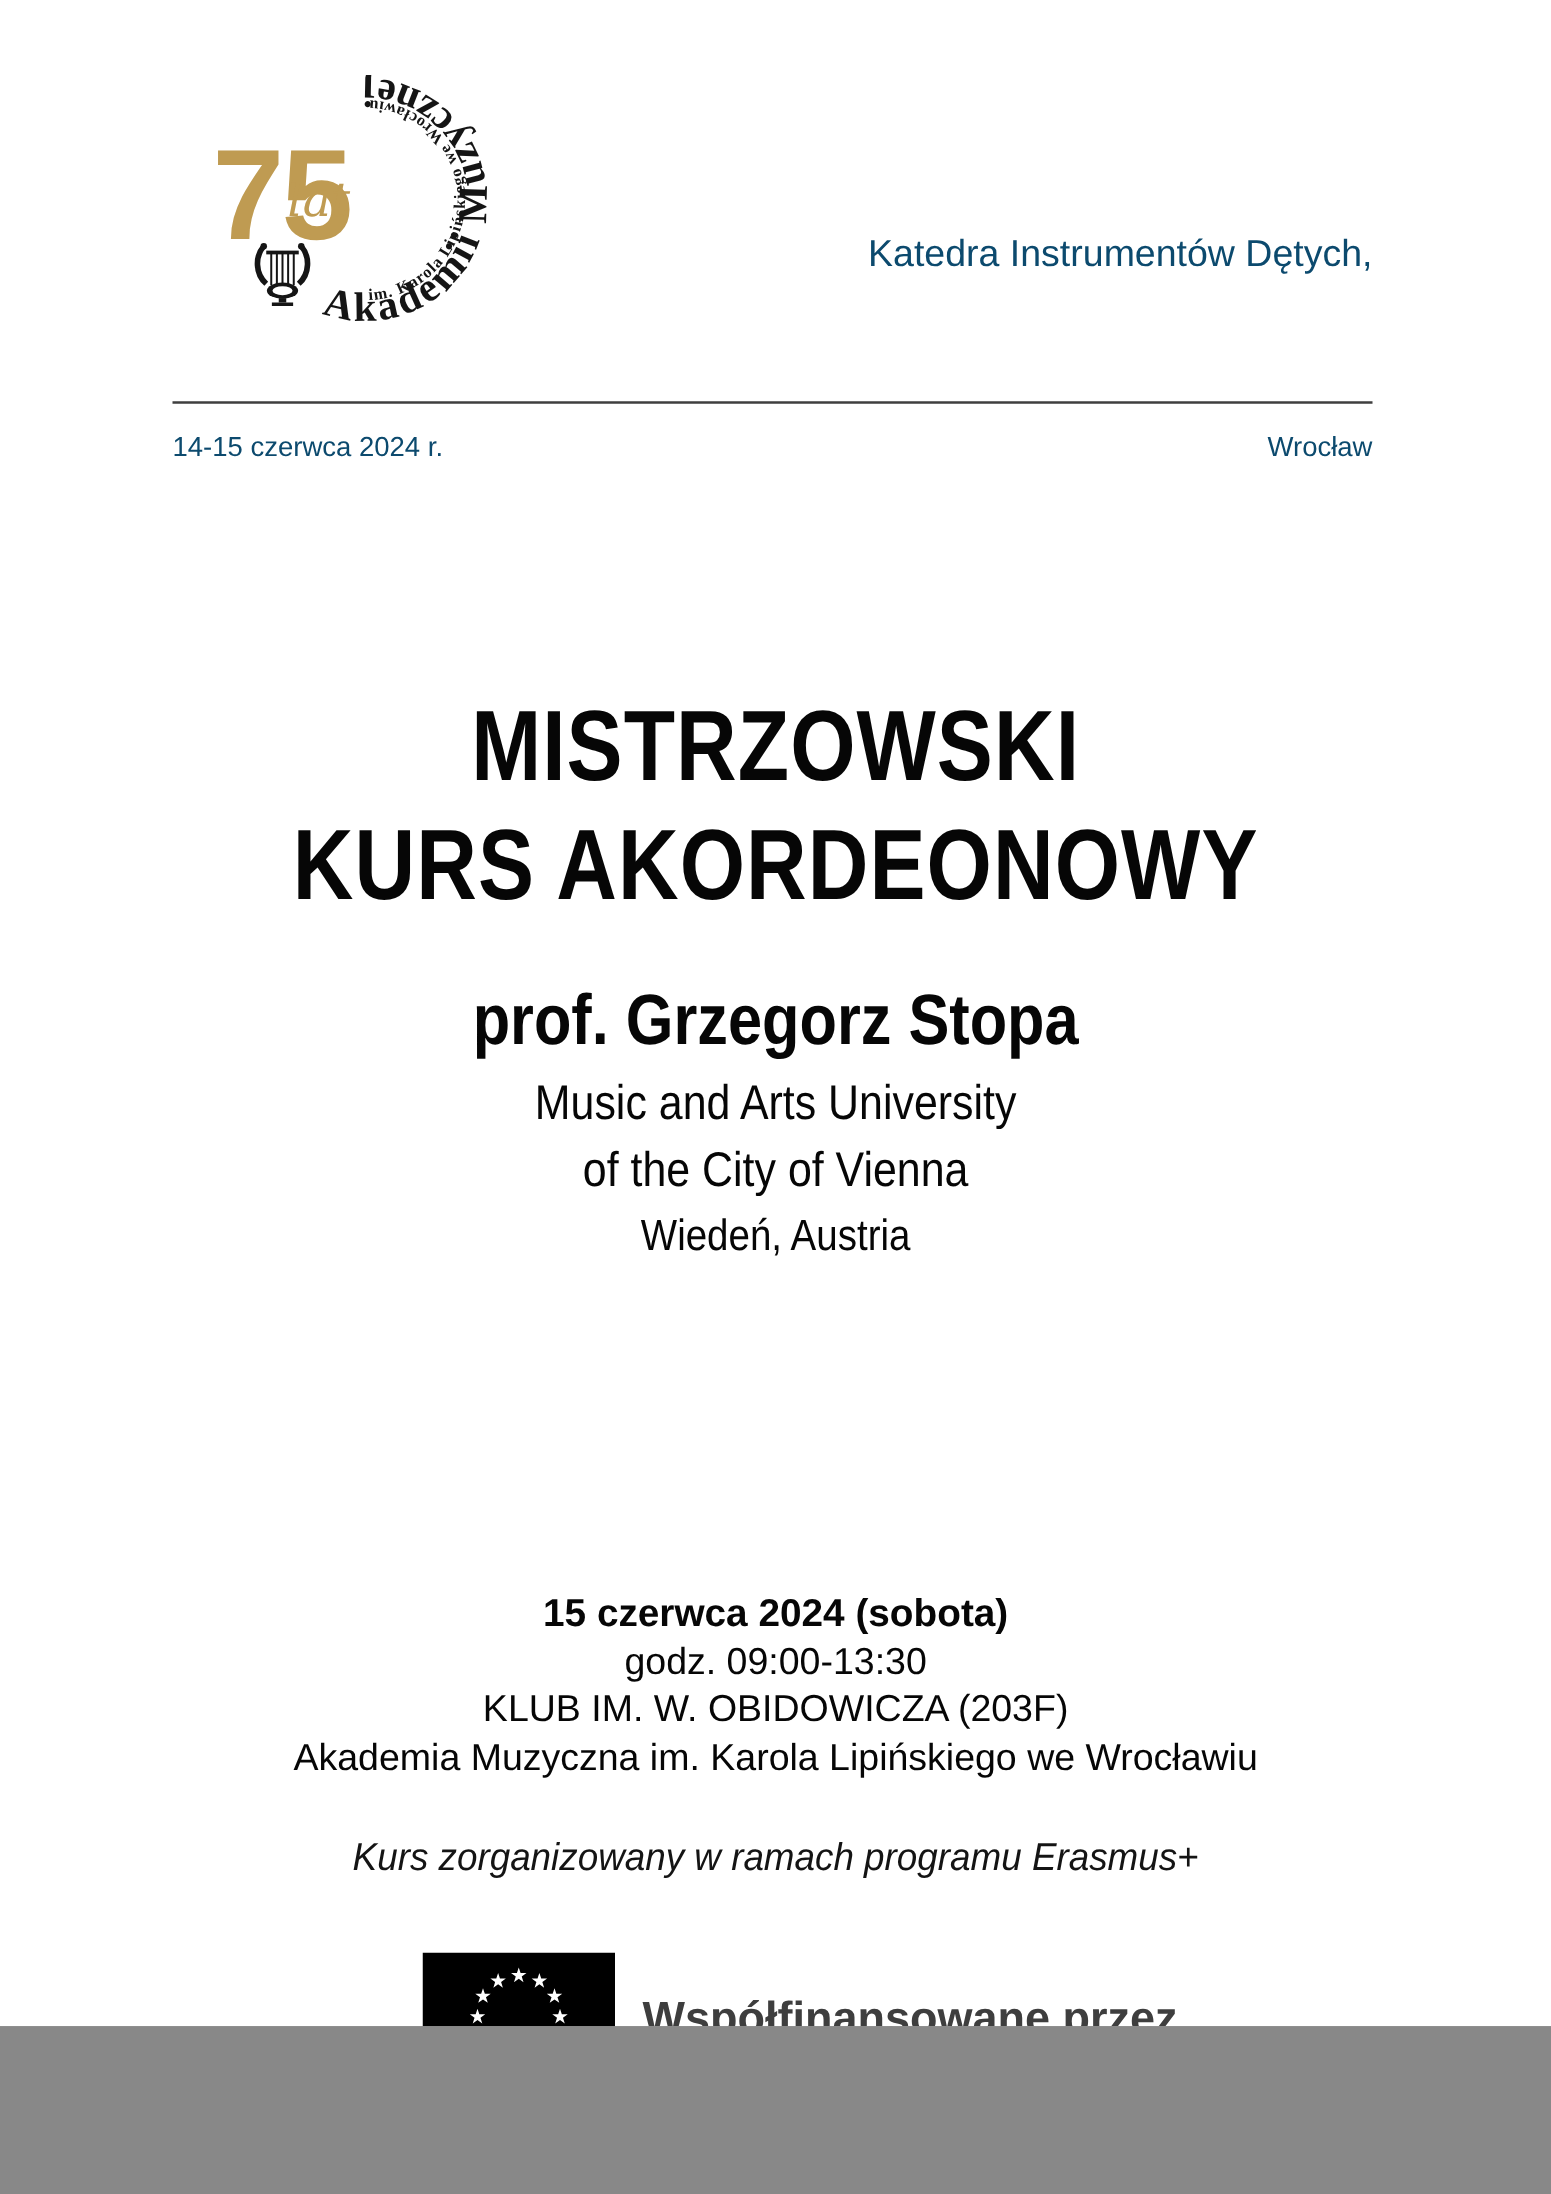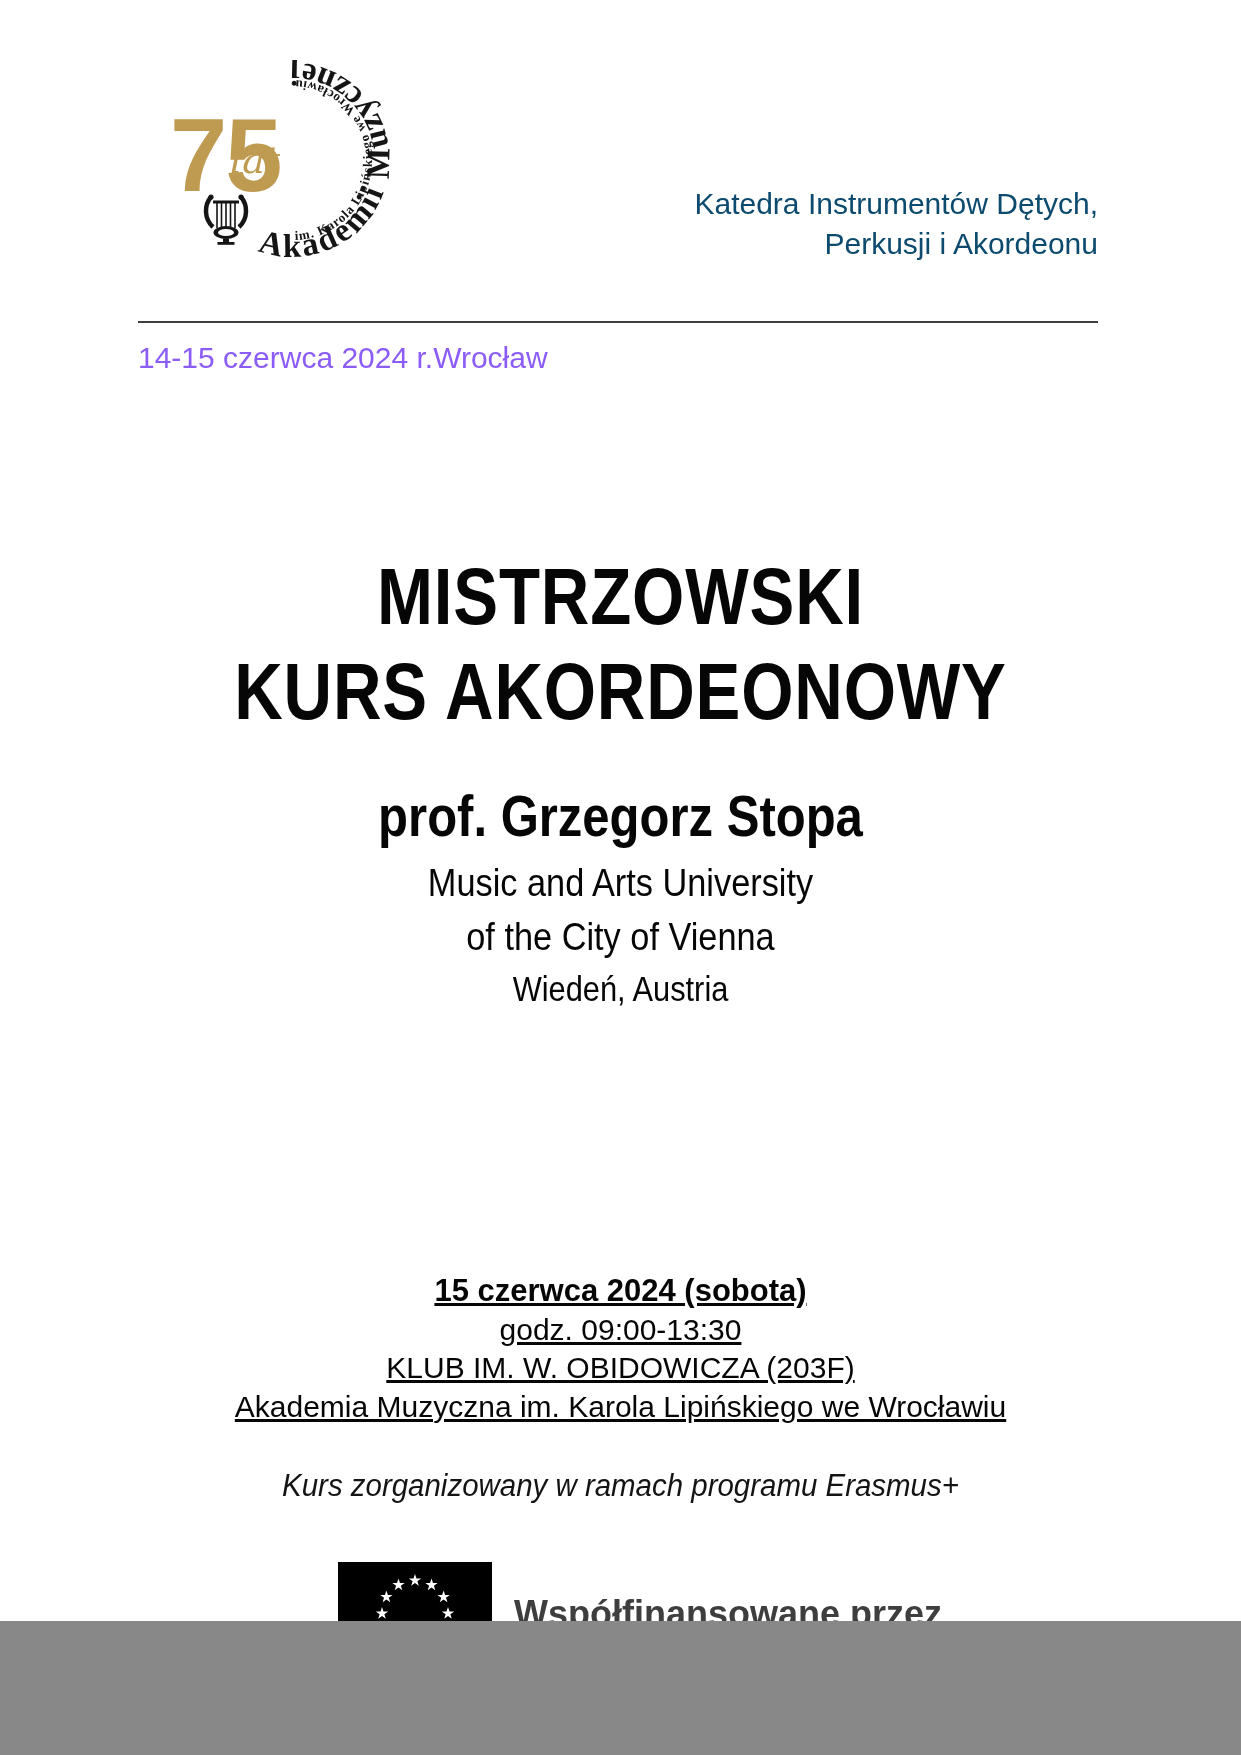--- a/index.html
+++ b/index.html
@@ -18,36 +18,36 @@
   .dept{
     position:absolute;right:143px;top:184px;
     text-align:right;font-size:30px;line-height:40px;color:#0c4a6e;
   }
   .rule{
     position:absolute;left:138px;right:143px;top:321px;
     border-top:2px solid #3f3f3f;height:0;
   }
   .daterow{
     position:absolute;left:138px;right:143px;top:341px;
-    display:flex;
-    font-size:30px;line-height:34px;color:#8b5cf6;
+    display:flex;justify-content:space-between;
+    font-size:22px;line-height:34px;color:#0c4a6e;
   }
   
   .centered{position:absolute;left:0;right:0;text-align:center;color:#060606;}
   .narrow{transform:scaleX(0.84);}
   .narrow2{transform:scaleX(0.88);}
   .title{top:549px;font-size:80px;line-height:95px;font-weight:bold;letter-spacing:1px;}
   .prof{top:781px;font-size:57px;line-height:70px;font-weight:bold;transform:scaleX(0.86);}
   .inst1{top:858px;font-size:39px;line-height:50px;}
   .inst2{top:912px;font-size:39px;line-height:50px;}
   .loc{top:966px;font-size:35px;line-height:46px;}
   .session{font-size:30px;line-height:38.5px;}
   .session .shead{font-weight:bold;font-size:31px;}
   .session1{top:1074px;}
-  .session2{top:1272px;text-decoration:underline;}
+  .session2{top:1272px;}
   .erasmus{top:1468px;font-size:31px;font-style:italic;transform:scaleX(0.95);color:#141414;}
   
   .eu{
     position:absolute;left:338px;top:1562px;
     display:flex;align-items:center;gap:22px;
   }
   .eu-flag{display:block;}
   .eu-text{
     font-size:36px;line-height:43px;font-weight:bold;color:#3e3e3e;
     text-align:left;
@@ -89,21 +89,20 @@
       <line x1="31" y1="9" x2="31" y2="34" stroke-width="1.6"></line>
       <ellipse cx="22" cy="38.5" rx="12.5" ry="6.5" fill="#151515" stroke="none"></ellipse>
       <ellipse cx="22" cy="38.5" rx="8" ry="3.6" fill="#ffffff" stroke="none"></ellipse>
       <rect x="19" y="44.5" width="6" height="3.5" fill="#151515" stroke="none"></rect>
       <rect x="13.5" y="48" width="17" height="2.8" fill="#151515" stroke="none"></rect>
     </g>
   </svg>
 
   <div class="dept">
     <div>Katedra Instrumentów Dętych,</div>
-    <div>Perkusji i Akordeonu</div>
   </div>
 
   <div class="rule"></div>
 
   <div class="daterow">
     <span>14-15 czerwca 2024 r.</span>
     <span>Wrocław</span>
   </div>
 
   <div class="centered title narrow">

